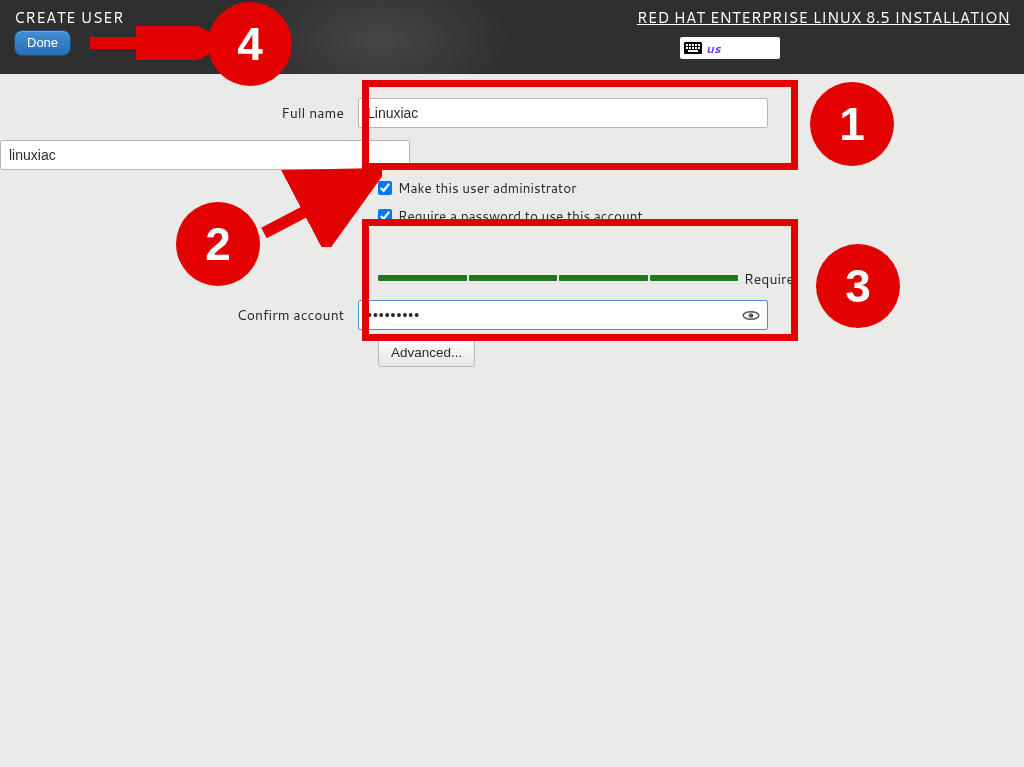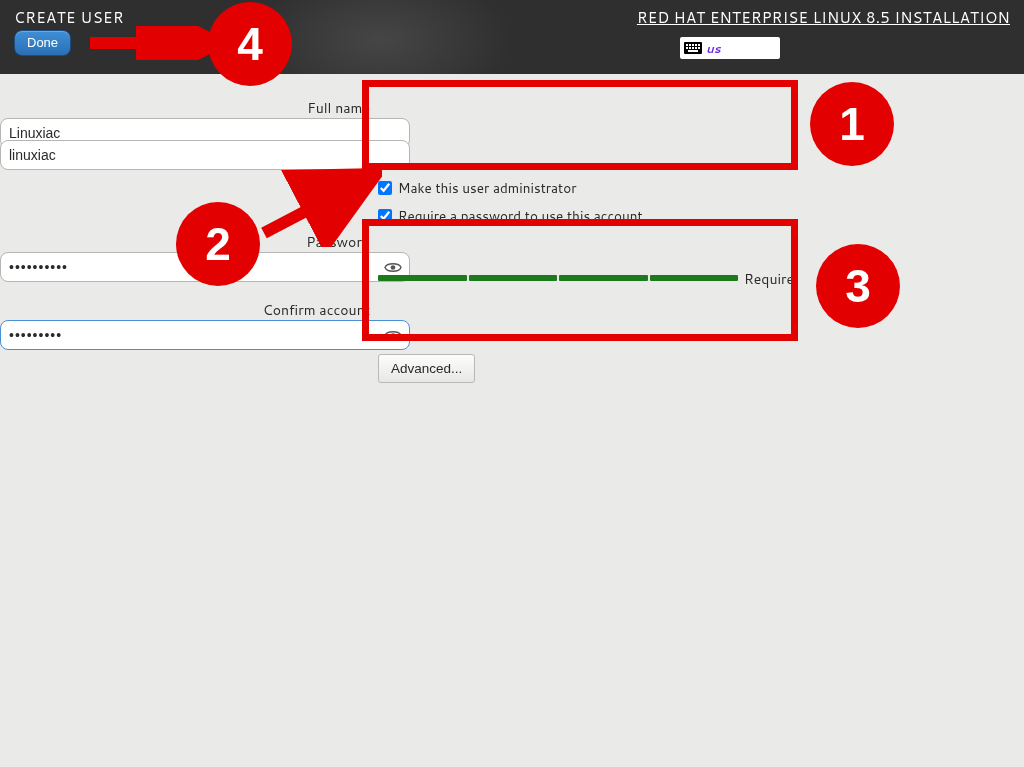--- a/index.html
+++ b/index.html
@@ -74,32 +74,32 @@
   
   .form-area {
     position: absolute;
     top: 74px;
     left: 0;
     right: 0;
     bottom: 0;
     background: #eaeae8;
   }
   
-  .row { position: absolute; display: flex; align-items: center; flex-direction: column; }
+  .row { position: absolute; display: flex; align-items: center; }
   .lbl { width: 358px; text-align: right; padding-right: 14px; font-size: 14px; color: #2a2a2a; }
   
   .text-input {
     width: 410px;
     height: 30px;
     border: 1px solid #b5b5b3;
     background: #fff;
     padding: 0 8px;
     font-size: 14px;
     color: #2a2a2a;
-    border-radius: 8px;
+    border-radius: 2px;
     outline: none;
   }
   
   .pw-wrap { position: relative; width: 410px; }
   .pw-wrap .text-input { width: 410px; padding-right: 30px; }
   .eye {
     position: absolute;
     right: 8px;
     top: 50%;
     transform: translateY(-50%);
@@ -199,32 +199,20 @@
   <div class="chk-row" style="top:104px;">
     <input type="checkbox" checked="" style="">
     <span>Make this user administrator</span>
   </div>
 
   <div class="chk-row" style="top:132px;">
     <input type="checkbox" checked="" style="">
     <span>Require a password to use this account</span>
   </div>
 
-  <div class="row" style="top:158px;">
-    <div class="lbl">Password</div>
-    <div class="pw-wrap">
-      <input class="text-input" type="text" style="letter-spacing: 1px;" value="••••••••••">
-      <span class="eye">
-        <svg width="18" height="12" viewBox="0 0 18 12" fill="none" stroke="#555" stroke-width="1.4">
-            <path d="M1 6 C3 1 15 1 17 6 C15 11 3 11 1 6 Z"></path>
-            <circle cx="9" cy="6" r="2.3" fill="#555" stroke="none"></circle>
-          </svg>
-      </span>
-    </div>
-  </div>
 
   <div class="strength-bar" style="top:201px;">
     <div class="seg"></div>
       <div class="seg"></div>
       <div class="seg"></div>
       <div class="seg"></div>
   </div>
   <div class="strength-label" style="top:195px;">Require</div>
 
   <div class="row" style="top:226px;">
@@ -233,21 +221,21 @@
       <input class="text-input" type="text" style="letter-spacing: 1px; border-color: rgb(74, 144, 217);" value="•••••••••">
       <span class="eye">
         <svg width="18" height="12" viewBox="0 0 18 12" fill="none" stroke="#555" stroke-width="1.4">
             <path d="M1 6 C3 1 15 1 17 6 C15 11 3 11 1 6 Z"></path>
             <circle cx="9" cy="6" r="2.3" fill="#555" stroke="none"></circle>
           </svg>
       </span>
     </div>
   </div>
 
-  <button class="adv-btn" style="top:280px;">Advanced...</button>
+  <button class="adv-btn" style="top:264px;">Advanced...</button>
 
   <div class="redbox" style="left:362px; top:6px; width:436px; height:90px;"></div>
   <div class="redbox" style="left:362px; top:145px; width:436px; height:122px;"></div>
 
   <div class="circle" style="left:810px; top:8px;">
       <span>1</span>
     </div>
   <div class="circle" style="left:176px; top:128px;">
       <span>2</span>
     </div>

